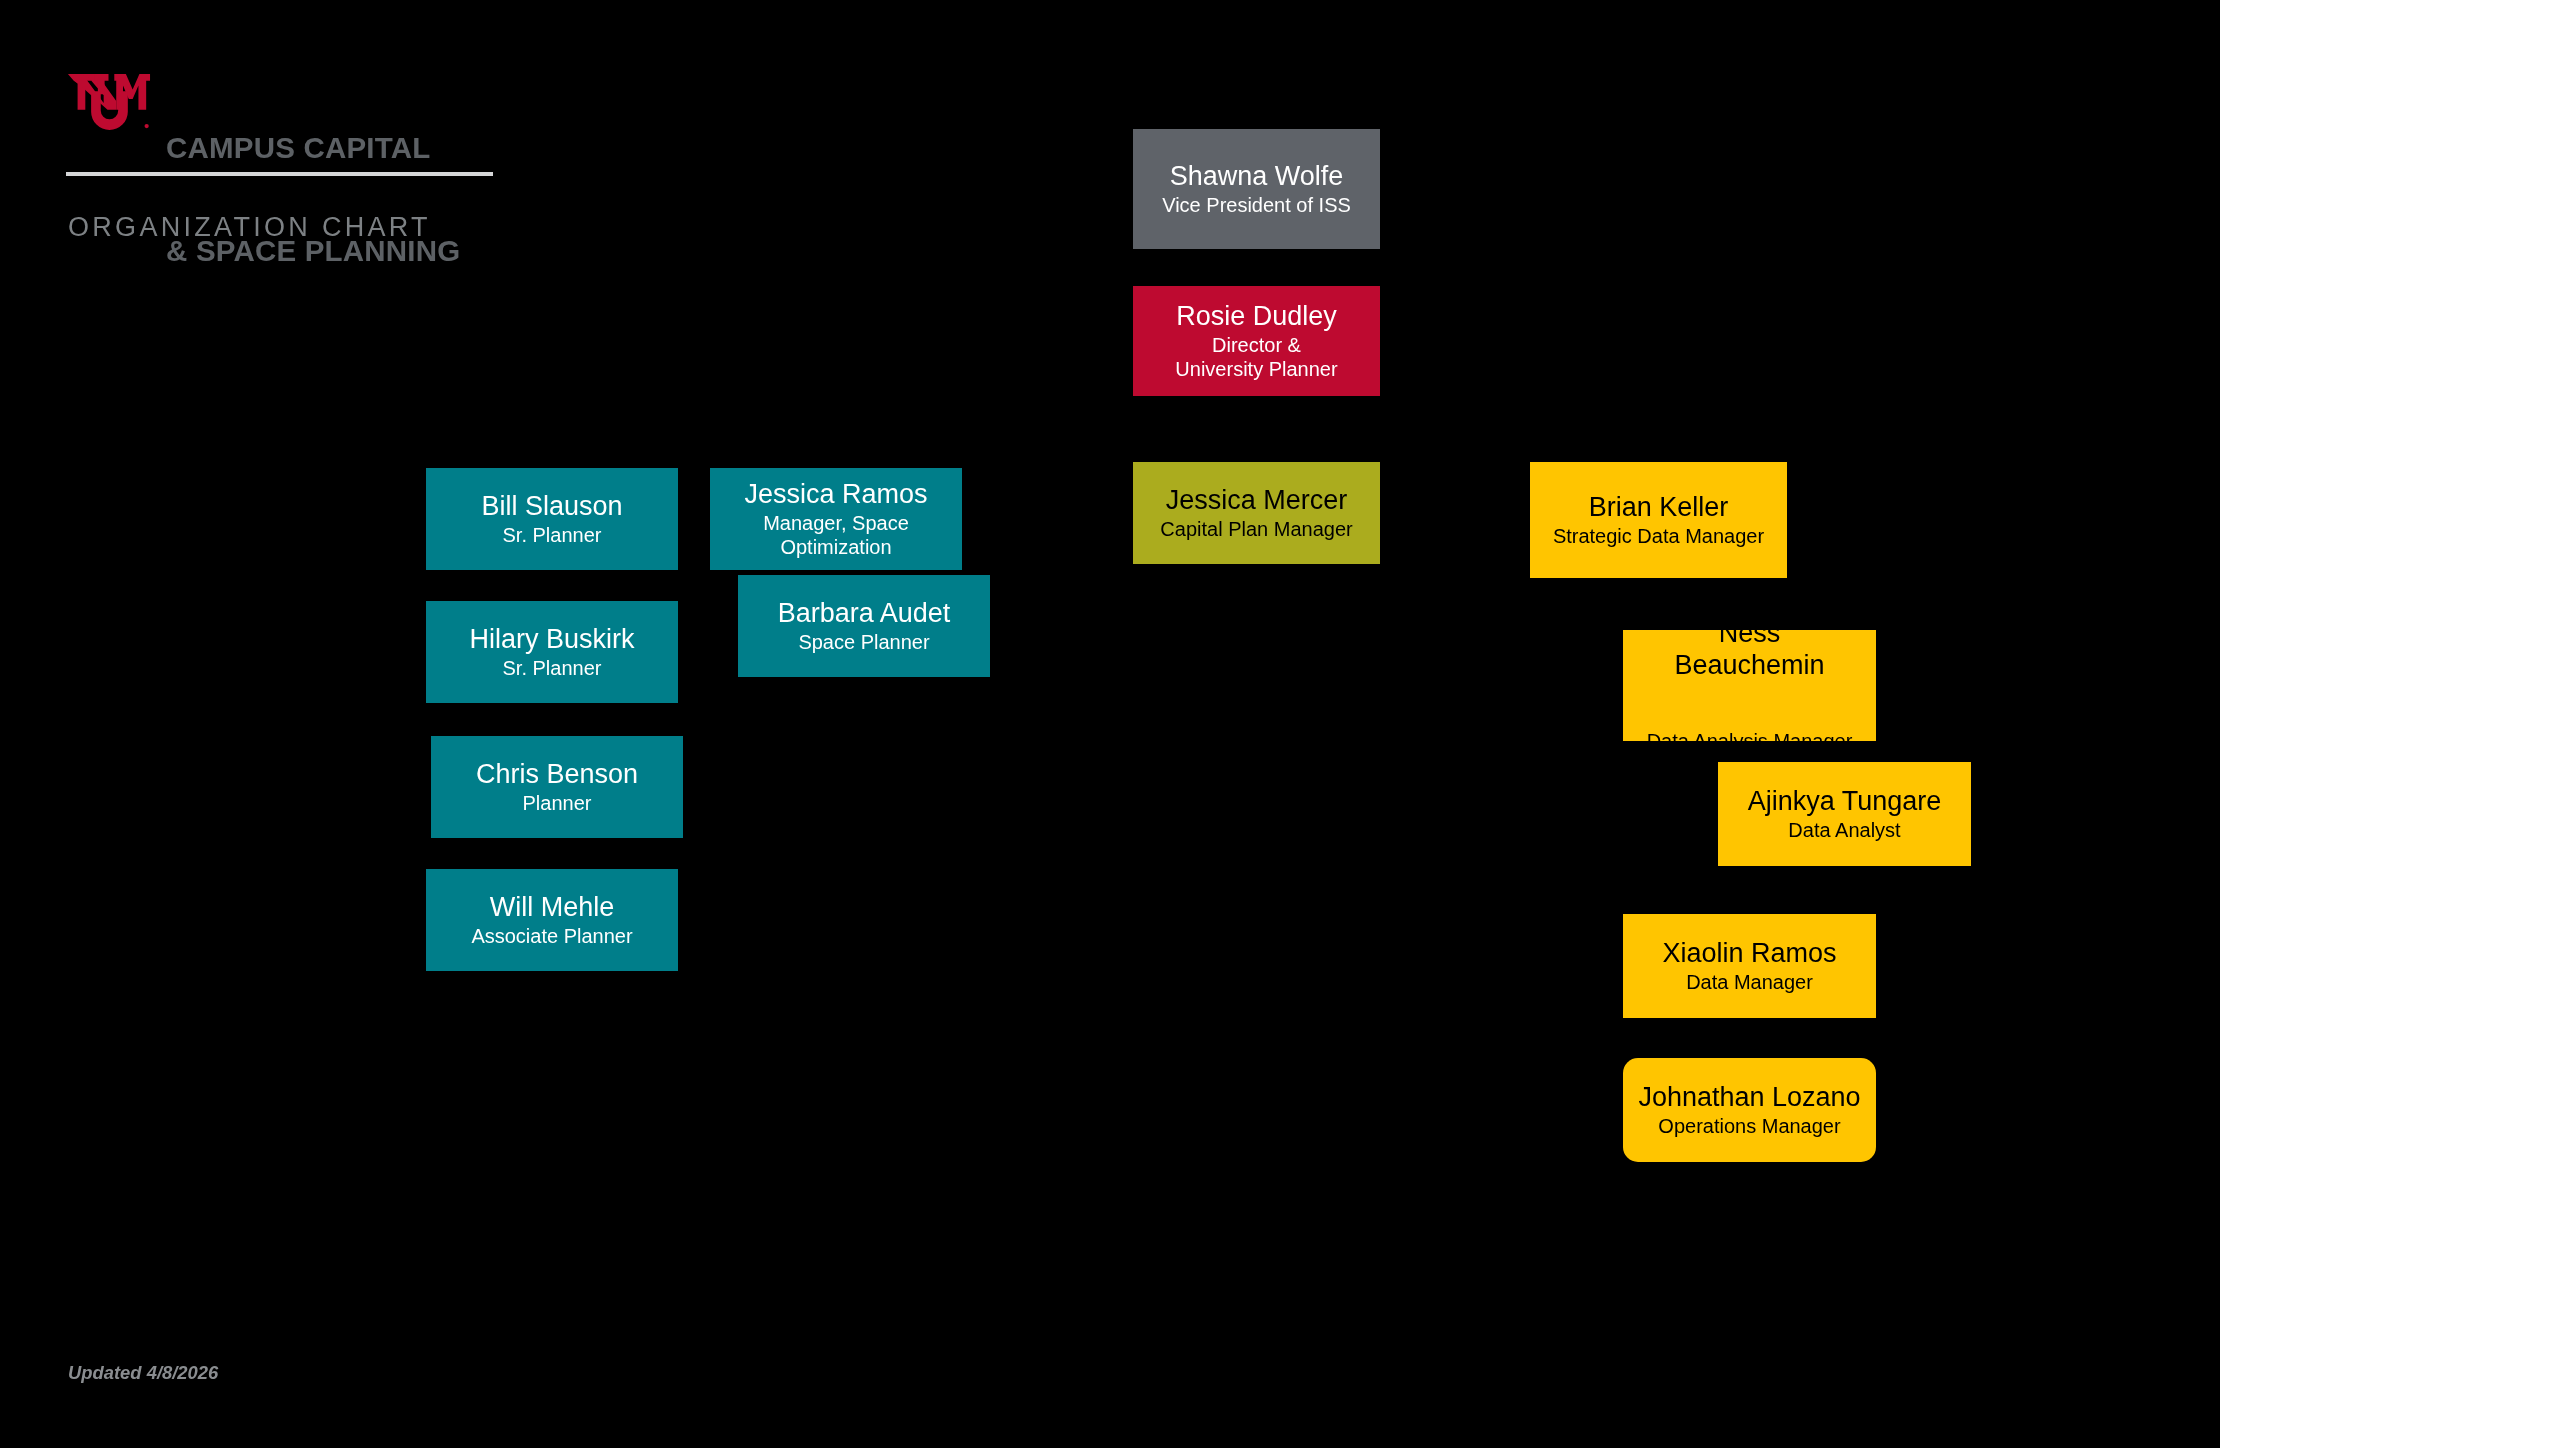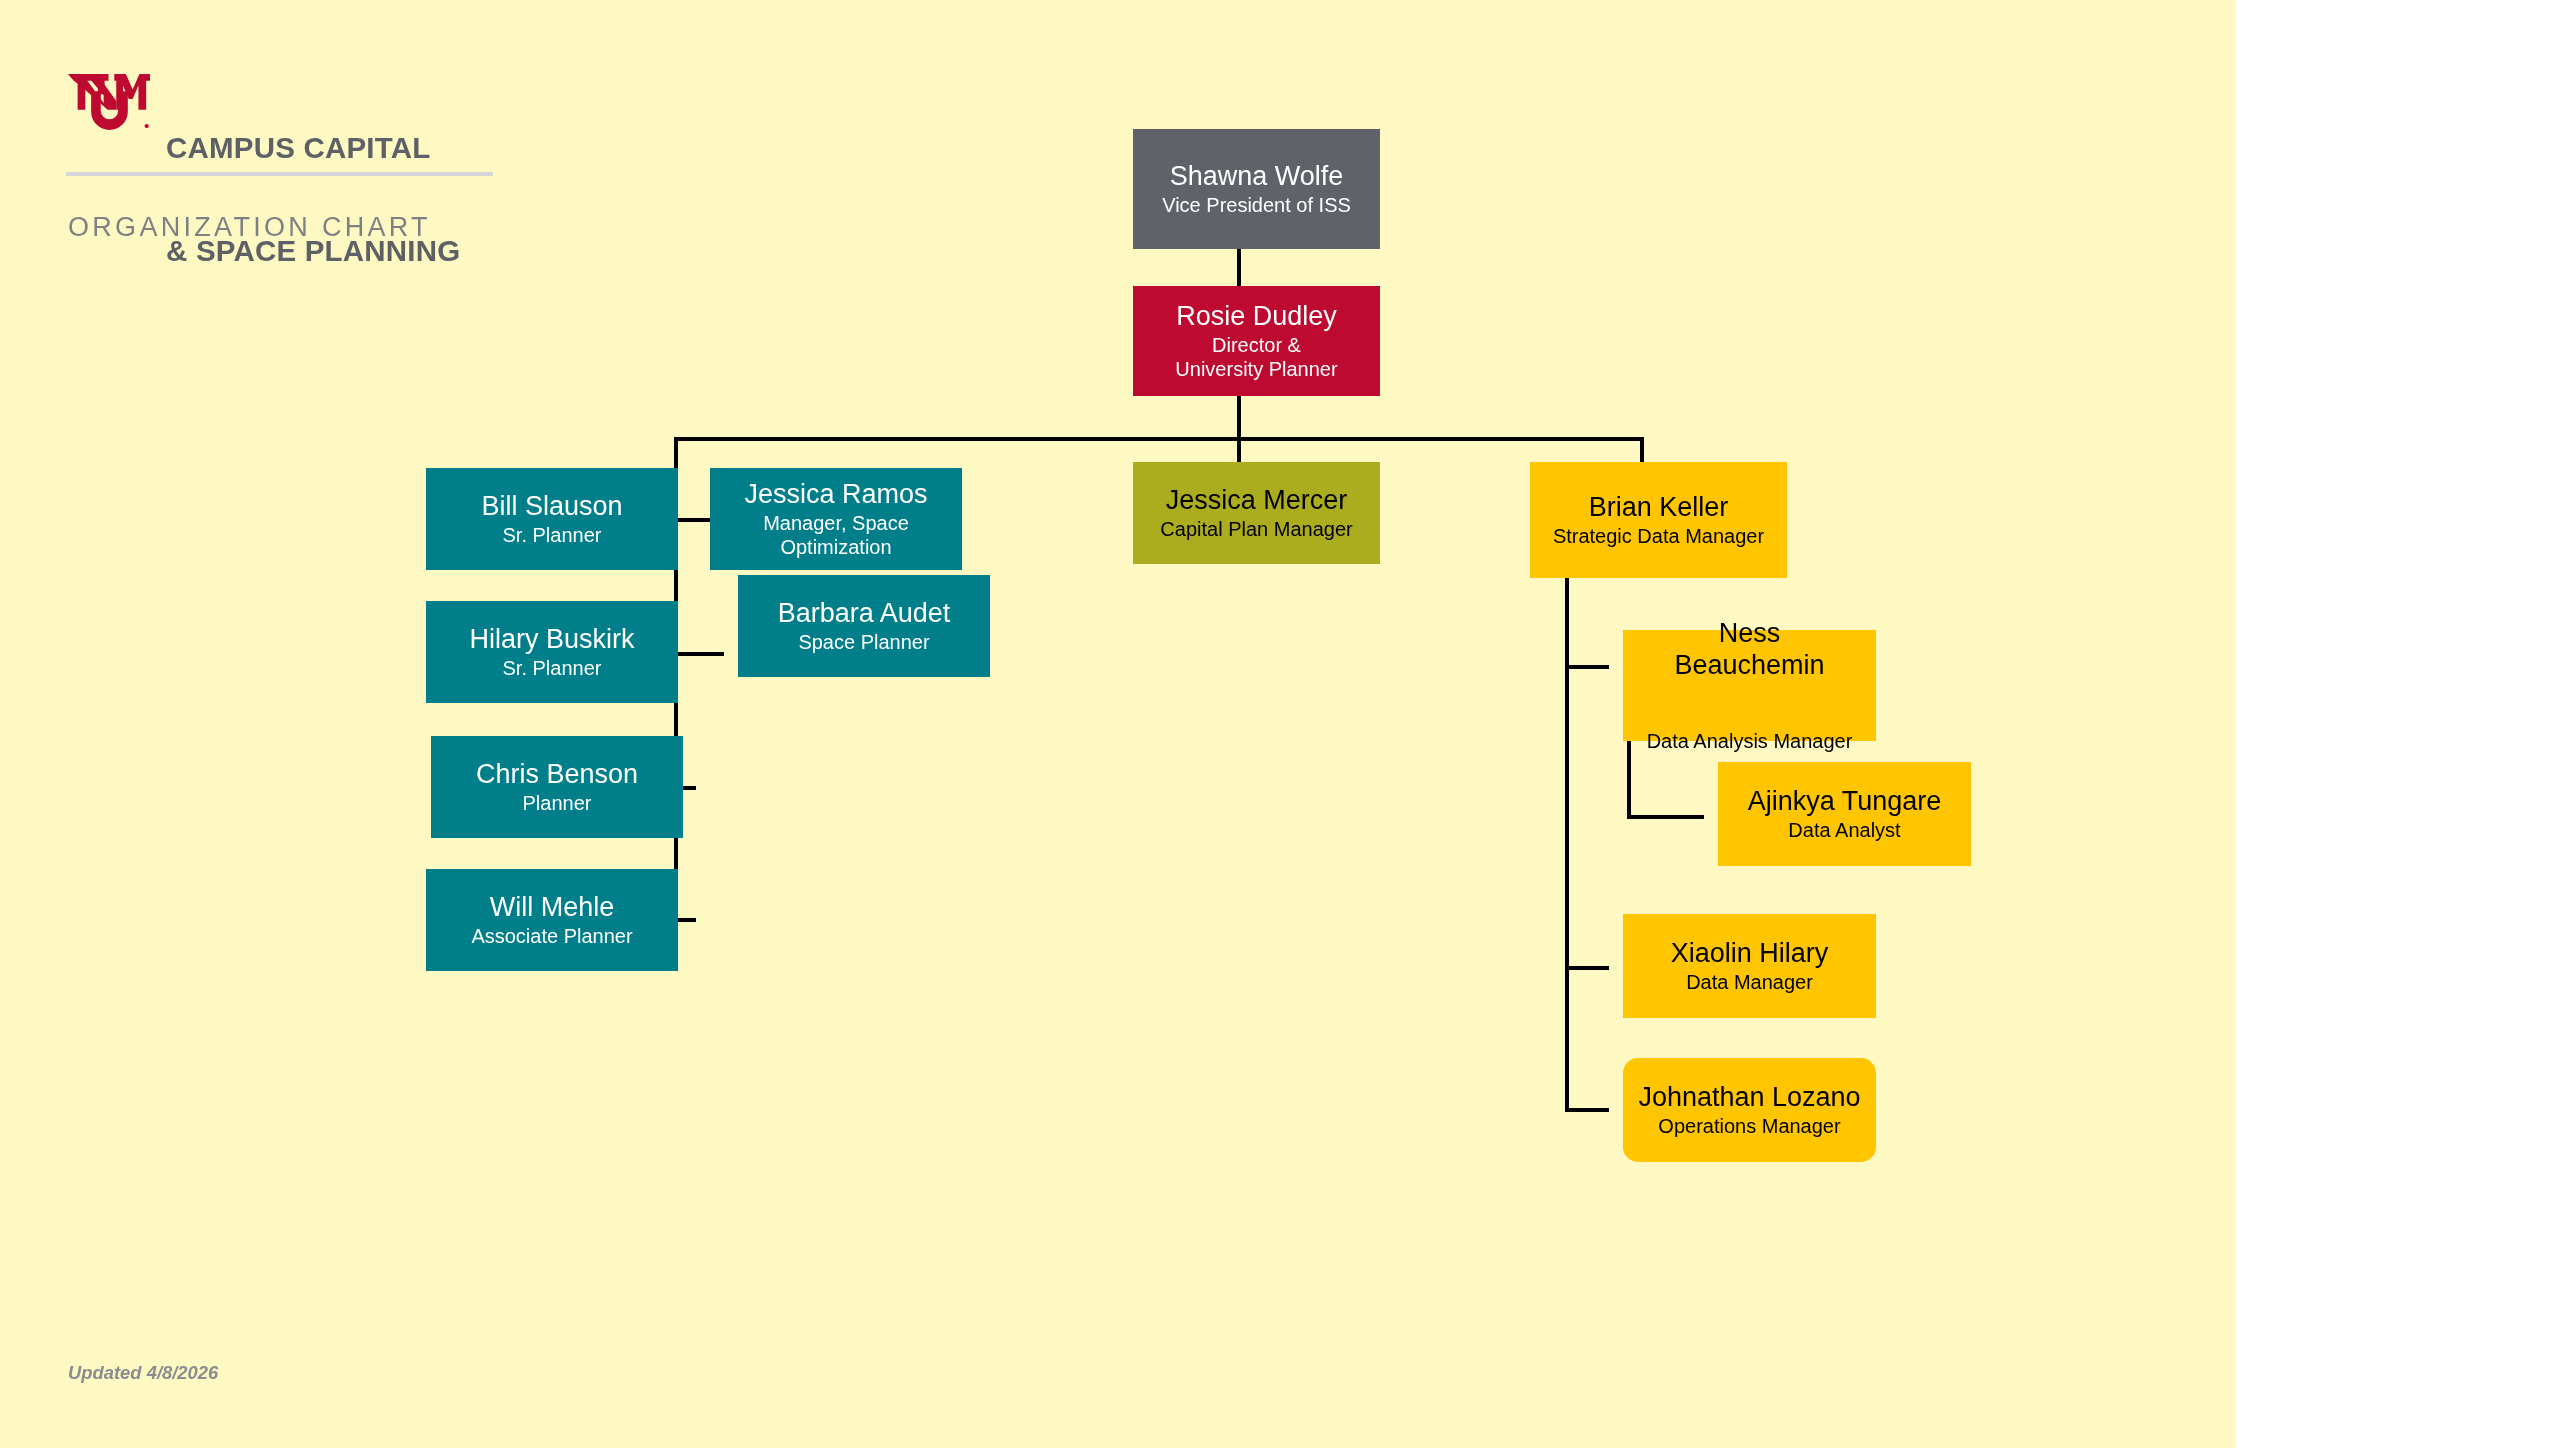--- a/index.html
+++ b/index.html
@@ -9,23 +9,22 @@
     background: #ffffff;
   }
   body {
     font-family: "Liberation Sans", sans-serif;
     -webkit-font-smoothing: antialiased;
   }
   #canvas {
     position: relative;
     width: 2220px;
     height: 1449px;
-    background: #fef9c3;
+    background: #000000;
     overflow: hidden;
-    padding-left: 16px;
   }
 
   
   #brand {
     position: absolute;
     left: 66px;
     top: 60px;
     width: 454px;
     height: 92px;
   }
@@ -231,21 +230,21 @@
 Beauchemin</div>
     <div class="ttl">Data Analysis Manager</div>
   </div>
 
   <div class="node dark" style="left:1702px; top:762px; width:253px; height:104px; background:#FFC500;">
     <div class="nm">Ajinkya Tungare</div>
     <div class="ttl">Data Analyst</div>
   </div>
 
   <div class="node dark" style="left:1607px; top:914px; width:253px; height:104px; background:#FFC500;">
-    <div class="nm">Xiaolin Hilary</div>
+    <div class="nm">Xiaolin Ramos</div>
     <div class="ttl">Data Manager</div>
   </div>
 
   <div class="node dark" style="left:1607px; top:1058px; width:253px; height:104px; background:#FFC500;border-radius:15px;">
     <div class="nm">Johnathan Lozano</div>
     <div class="ttl">Operations Manager</div>
   </div>
 
 </div>
 

